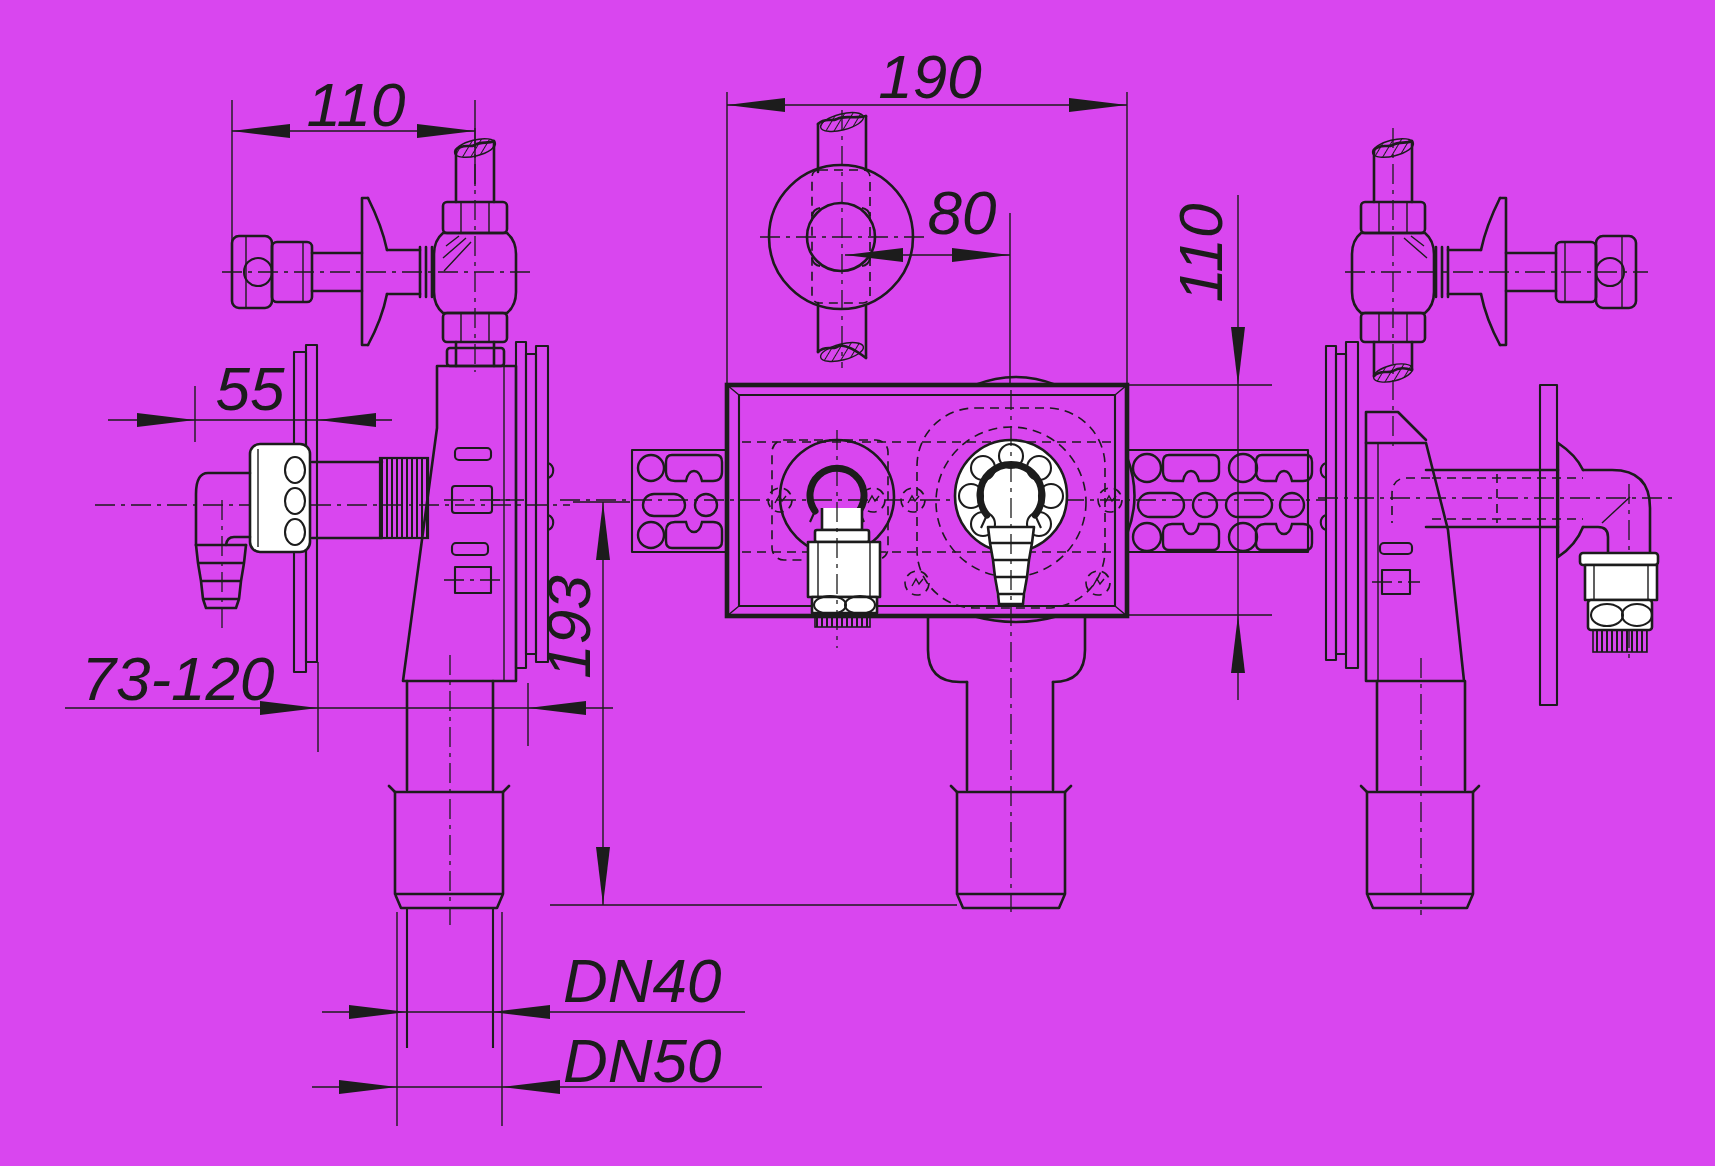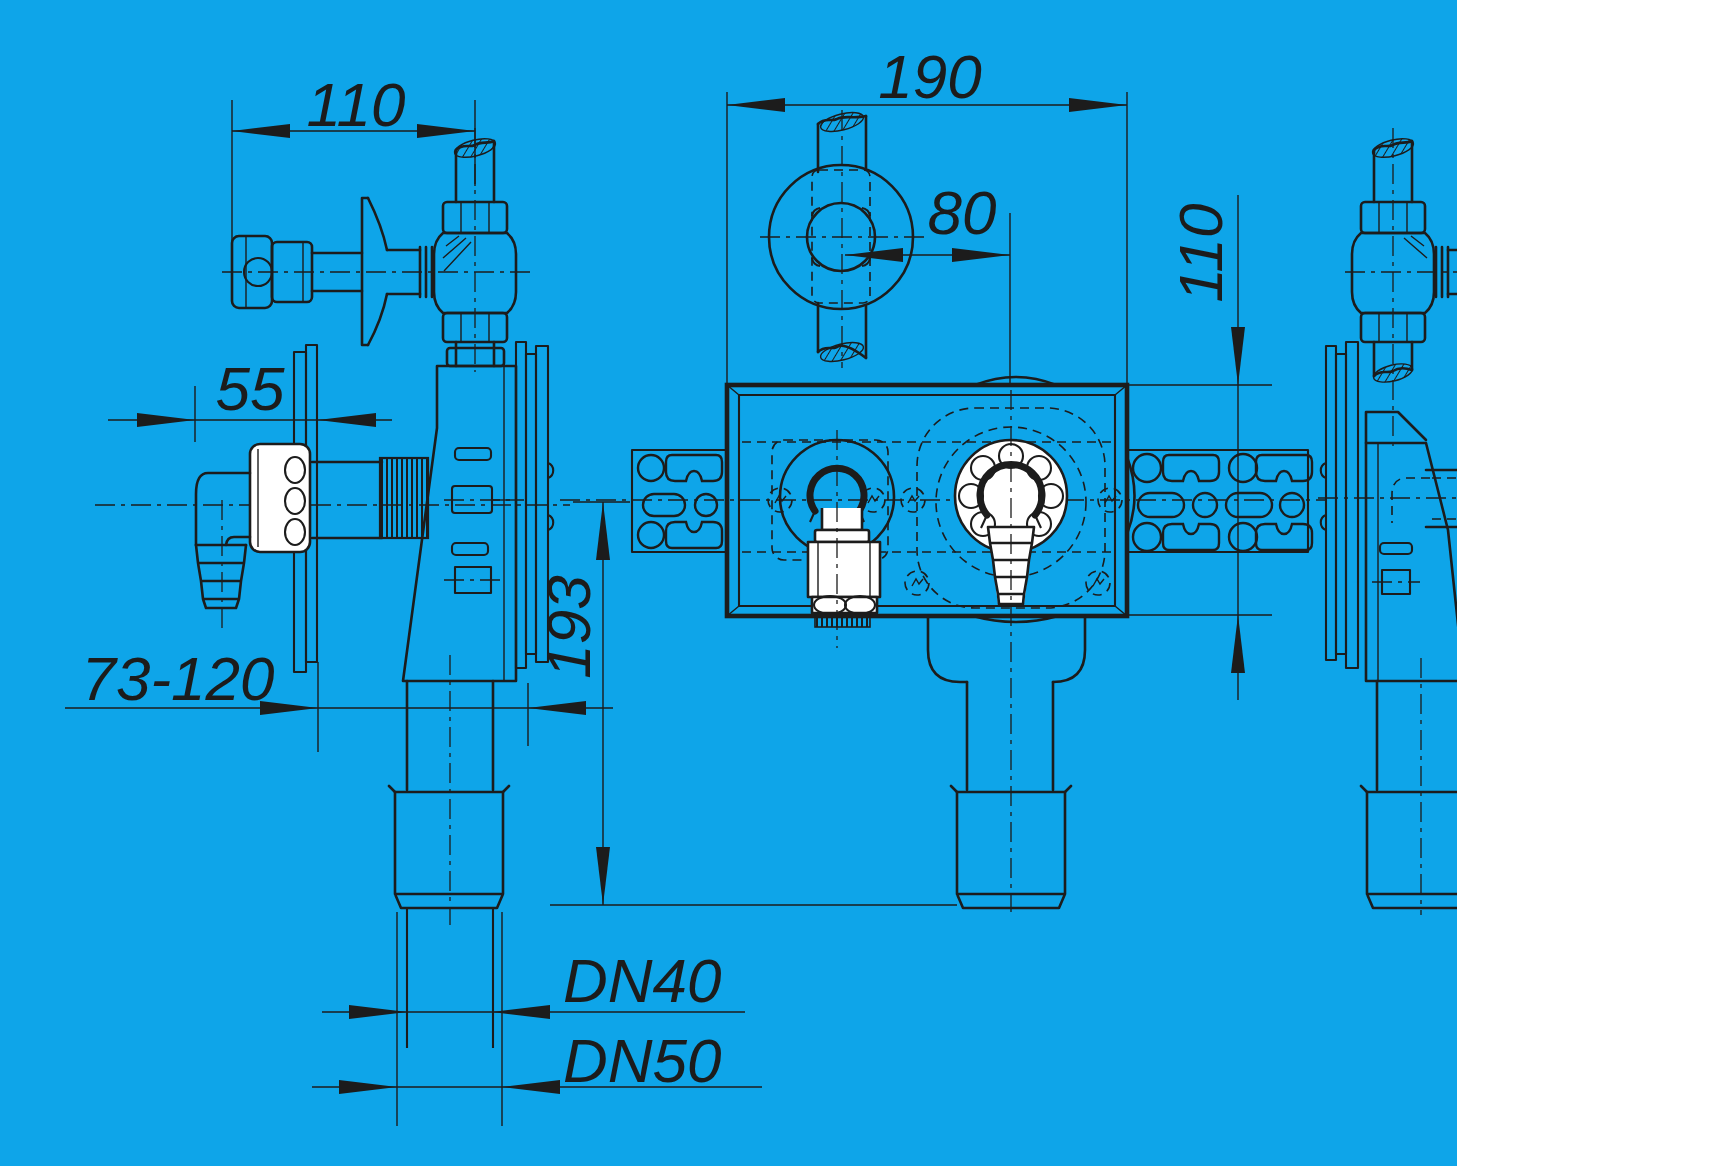--- a/index.html
+++ b/index.html
@@ -1,16 +1,16 @@
 <!DOCTYPE html>
 <html><head>
 <meta charset="utf-8">
 <style>
   html,body { margin:0; padding:0; background:#ffffff; }
-  .stage { width:1457px; height:1166px; background:#0ea5e9; position:relative; overflow:hidden; }
+  .stage { width:1715px; height:1166px; background:#d946ef; position:relative; overflow:hidden; }
   svg { display:block; }
   .ol  { fill:none; stroke:#1c1c1c; stroke-width:2.6; stroke-linejoin:round; stroke-linecap:round; }
   .ol2 { fill:none; stroke:#1c1c1c; stroke-width:2.1; stroke-linejoin:round; }
   .olw { fill:#ffffff; stroke:#1c1c1c; stroke-width:2.6; stroke-linejoin:round; }
   .thk { fill:none; stroke:#1c1c1c; stroke-width:4.6; stroke-linejoin:miter; }
   .thin{ fill:none; stroke:#1c1c1c; stroke-width:1.4; }
   .cl  { fill:none; stroke:#1c1c1c; stroke-width:1.3; stroke-dasharray:20 6 4 6; }
   .hid { fill:none; stroke:#1c1c1c; stroke-width:1.6; stroke-dasharray:9 6; }
   .hsu { fill:none; stroke:#1c1c1c; stroke-width:7; stroke-linecap:round; }
   .arr { fill:#1c1c1c; stroke:none; }

